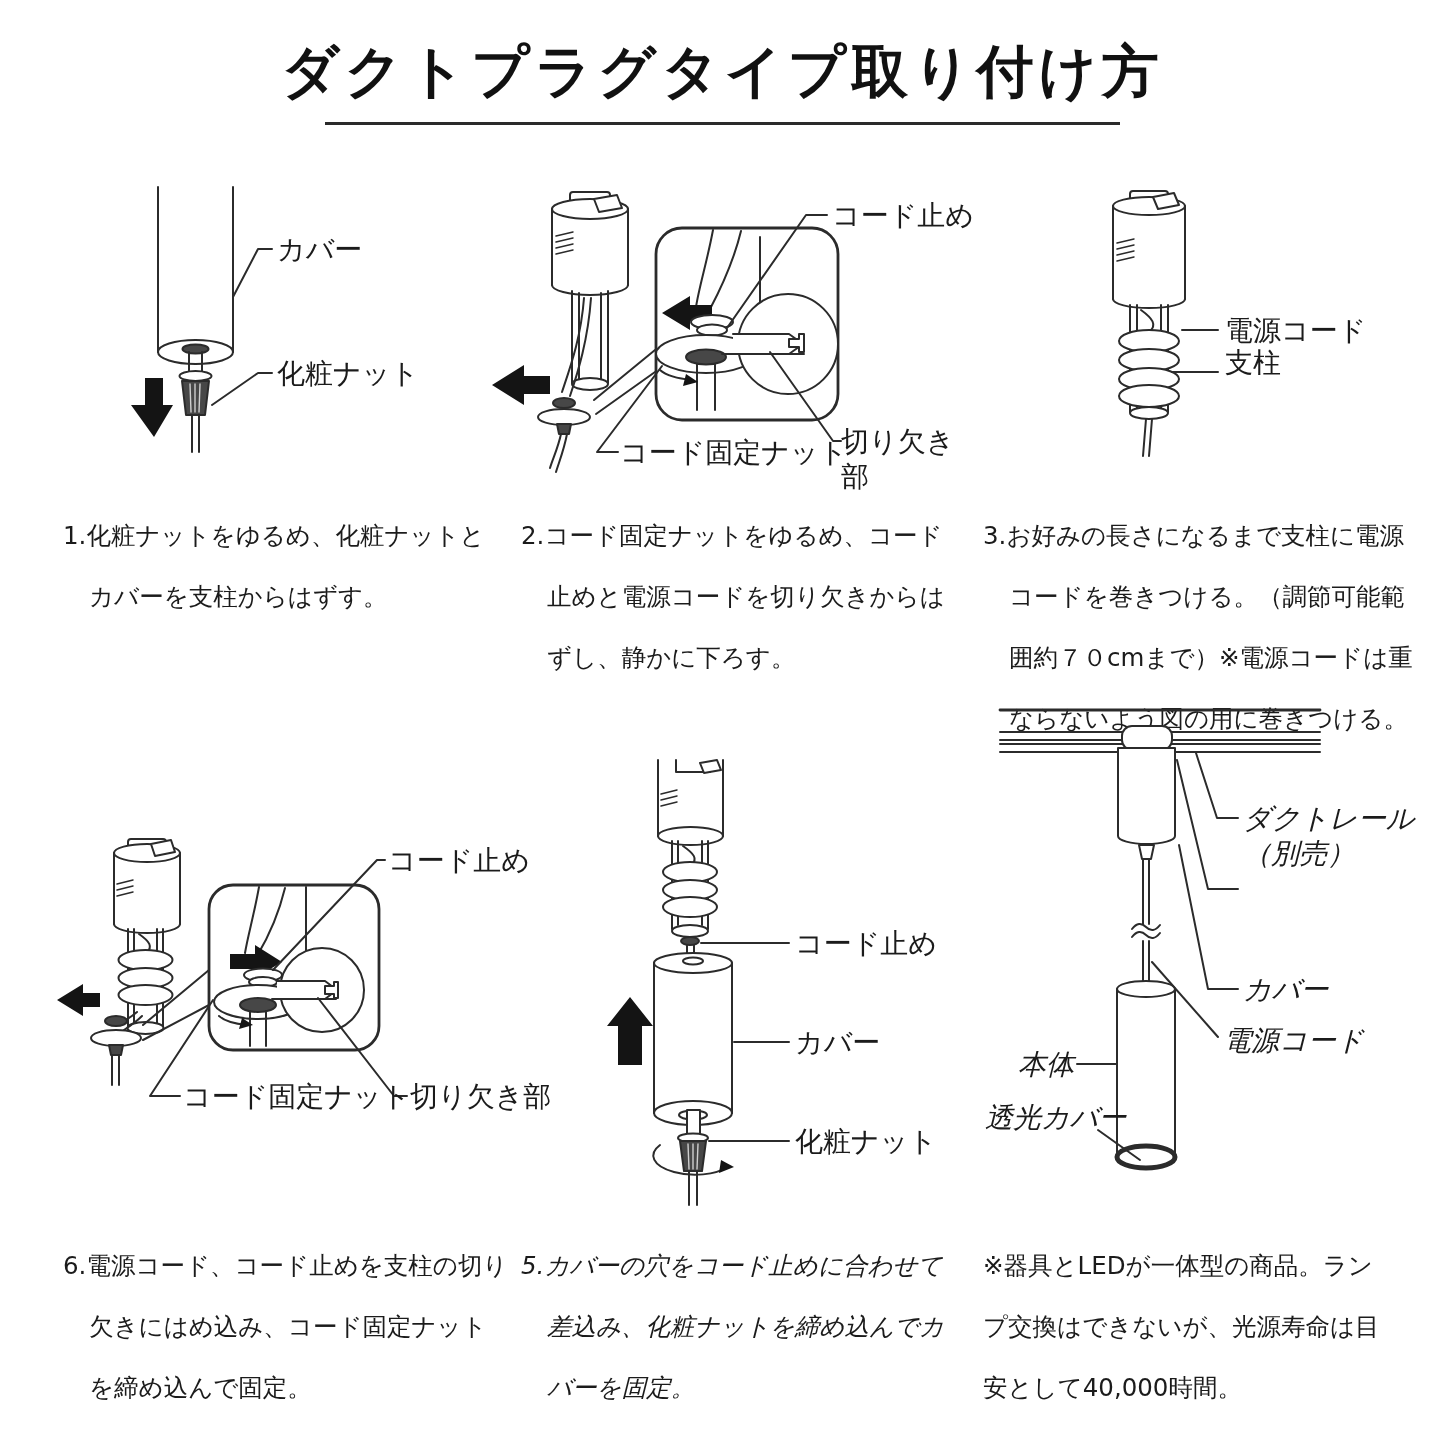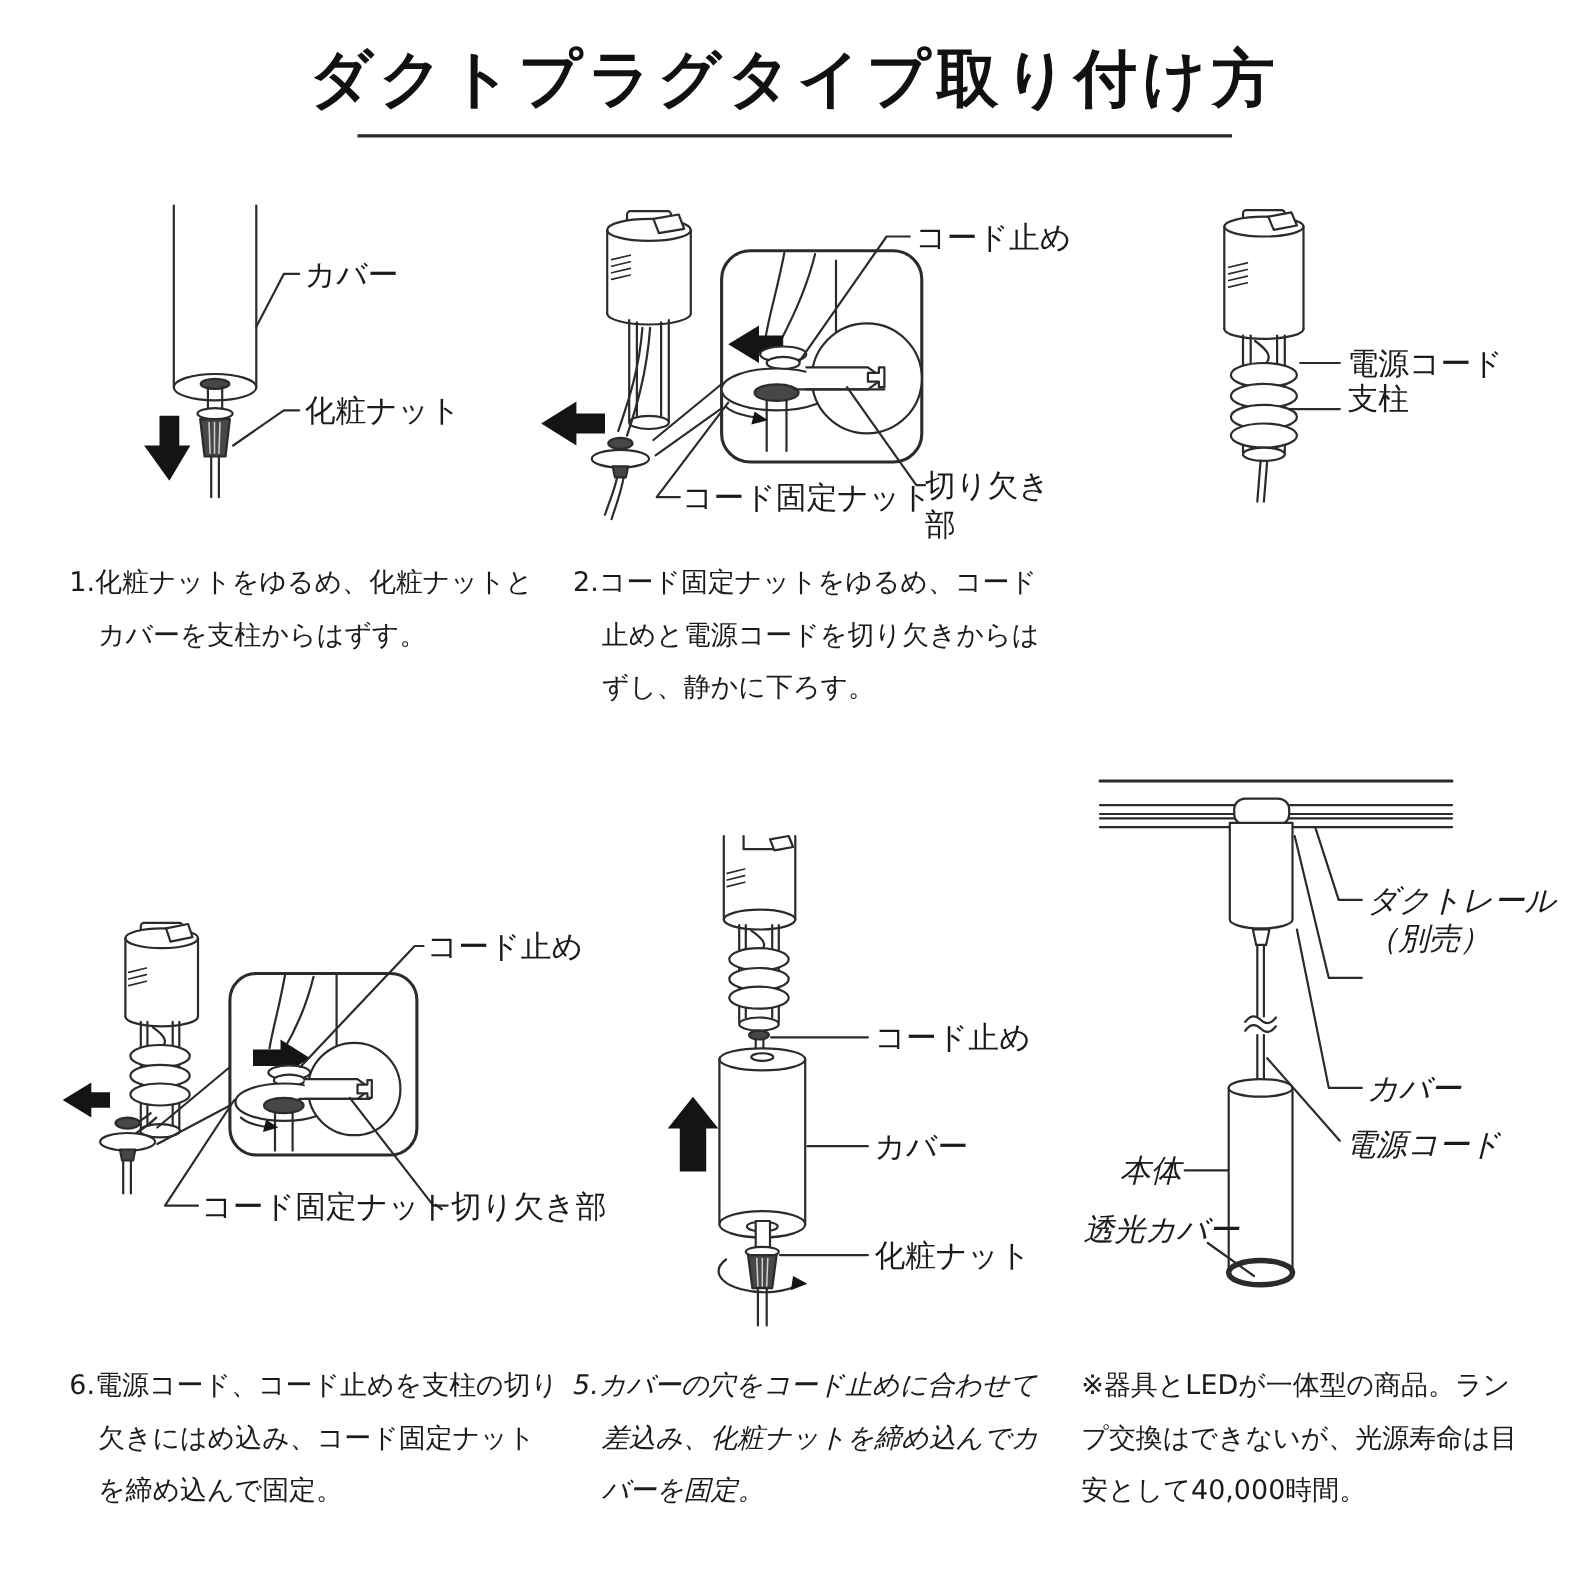--- a/index.html
+++ b/index.html
@@ -4,21 +4,21 @@
 <style>
   html,body{margin:0;padding:0;background:#fff;}
   .page{position:relative;width:1445px;height:1445px;background:#ffffff;overflow:hidden;
         font-family:"DejaVu Sans",sans-serif;color:#1b1b1b;}
   .title{position:absolute;top:34px;left:0;width:100%;text-align:center;
          font-size:57px;font-weight:700;letter-spacing:5px;color:#111;}
   .title-rule{position:absolute;top:122px;left:325px;width:795px;height:3px;background:#2a2a2a;}
   .panel{position:absolute;}
   .panel svg{position:absolute;left:0;top:0;}
   .lbl{position:absolute;font-size:28px;line-height:35px;white-space:pre-line;color:#1b1b1b;}
-  .cap{position:absolute;font-size:24.5px;line-height:48px;color:#1b1b1b;}
+  .cap{position:absolute;font-size:24.5px;line-height:61px;color:#1b1b1b;}
   .cap.hang{padding-left:26px;text-indent:-26px;}
   .art *{stroke:#2b2b2b;stroke-width:2;fill:none;stroke-linejoin:round;stroke-linecap:round;}
   .art .fw{fill:#ffffff;}
   .art .fd{fill:#474747;}
   .art .blk{fill:#141414;stroke:none;}
   .art .wl{stroke:#cfcfcf;stroke-width:1.4;}
   .art .thin{stroke-width:1.5;}
   .art .thick{stroke-width:2.8;}
   .art .thick2{stroke-width:5;}
 </style>
@@ -145,20 +145,21 @@
         <ellipse class="fw" cx="1149" cy="413" rx="19" ry="6"></ellipse>
         <line x1="1146" y1="419" x2="1143" y2="456"></line>
         <line x1="1152" y1="419" x2="1149" y2="456"></line>
       </g>
       <line x1="1182" y1="330" x2="1218" y2="330"></line>
       <line x1="1172" y1="372" x2="1218" y2="372"></line>
     </svg>
     <span class="lbl" style="left:130px;top:128px;">電源コード</span>
     <span class="lbl" style="left:130px;top:160px;">支柱</span>
   </div>
+  <div class="cap hang" style="left:983px;top:505px;width:410px;">3.お好みの長さになるまで支柱に電源コードを巻きつける。（調節可能範囲約７０cmまで）※電源コードは重ならないよう図の用に巻きつける。</div>
 
   <div class="panel" style="left:50px;top:820px;width:550px;height:345px;">
     <svg class="art" width="550" height="345" viewBox="50 820 550 345">
       <g>
         <rect class="fw" x="128" y="839" width="38" height="11" rx="3"></rect>
         <ellipse class="fw" cx="147" cy="853" rx="33" ry="9"></ellipse>
         <path class="fw" d="M151,844 l20,-4 4,12 -20,4 z"></path>
         <line x1="114" y1="853" x2="114" y2="924"></line>
         <line x1="180" y1="853" x2="180" y2="924"></line>
         <line class="thin" x1="117" y1="884" x2="133" y2="880"></line>

